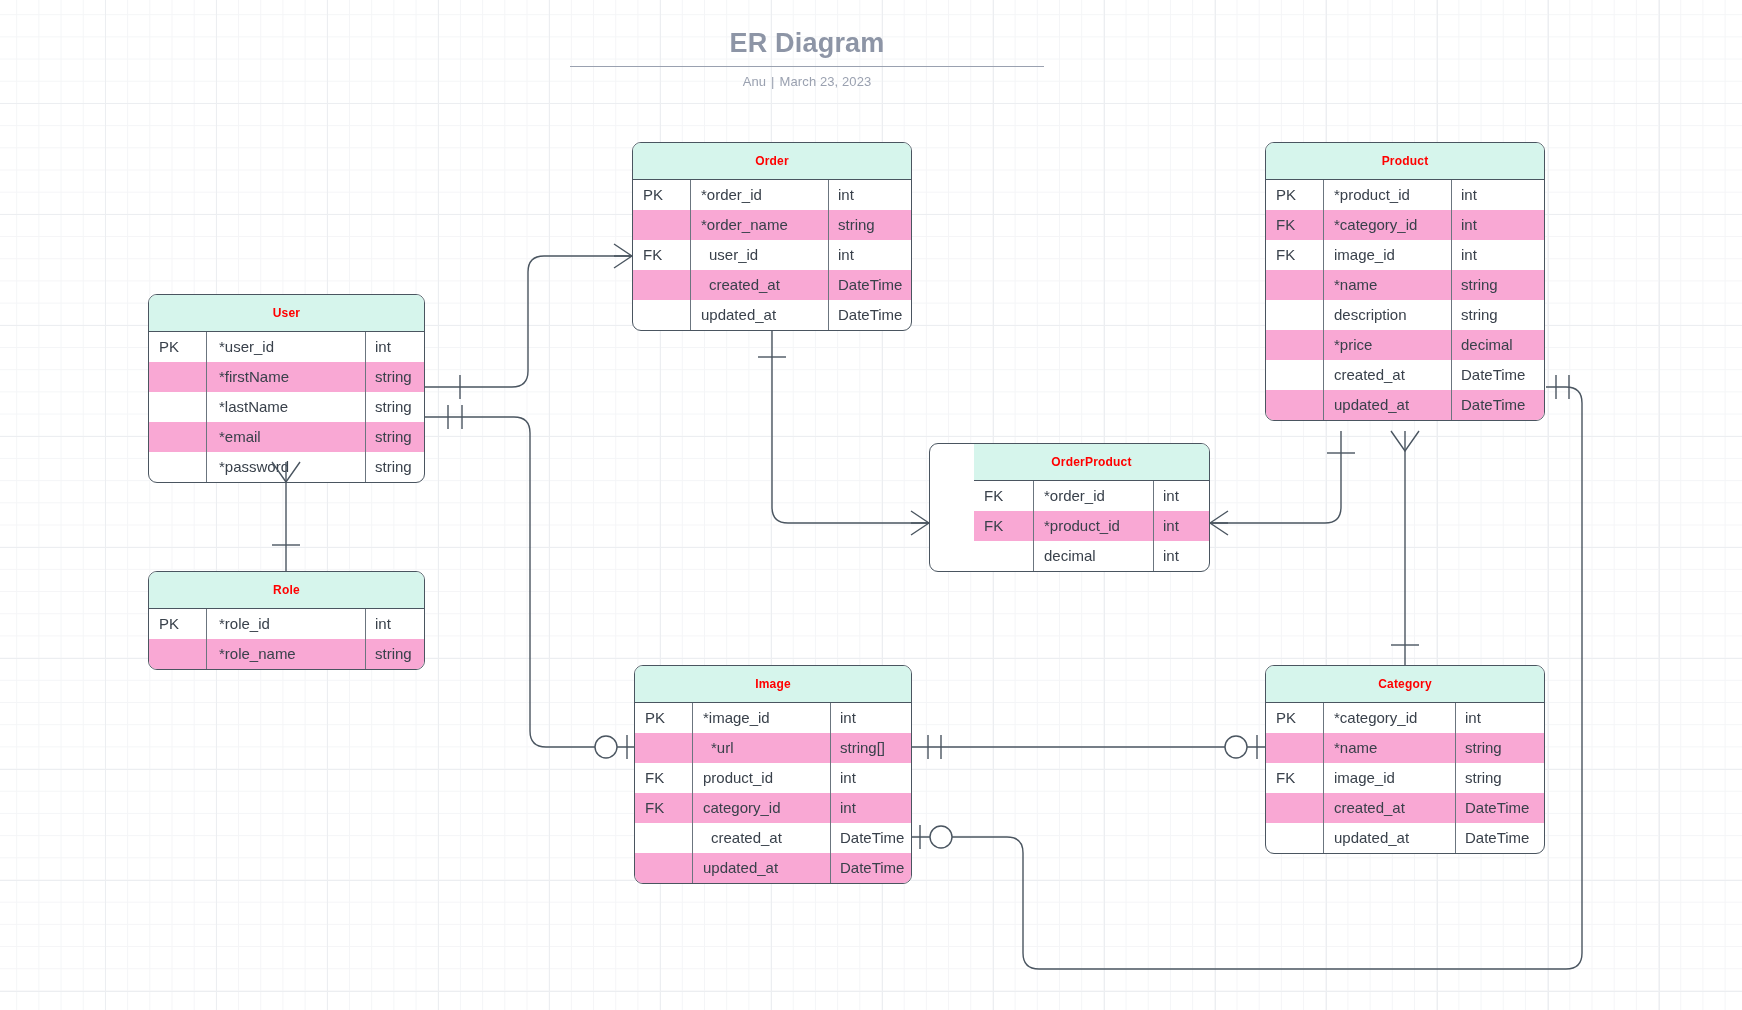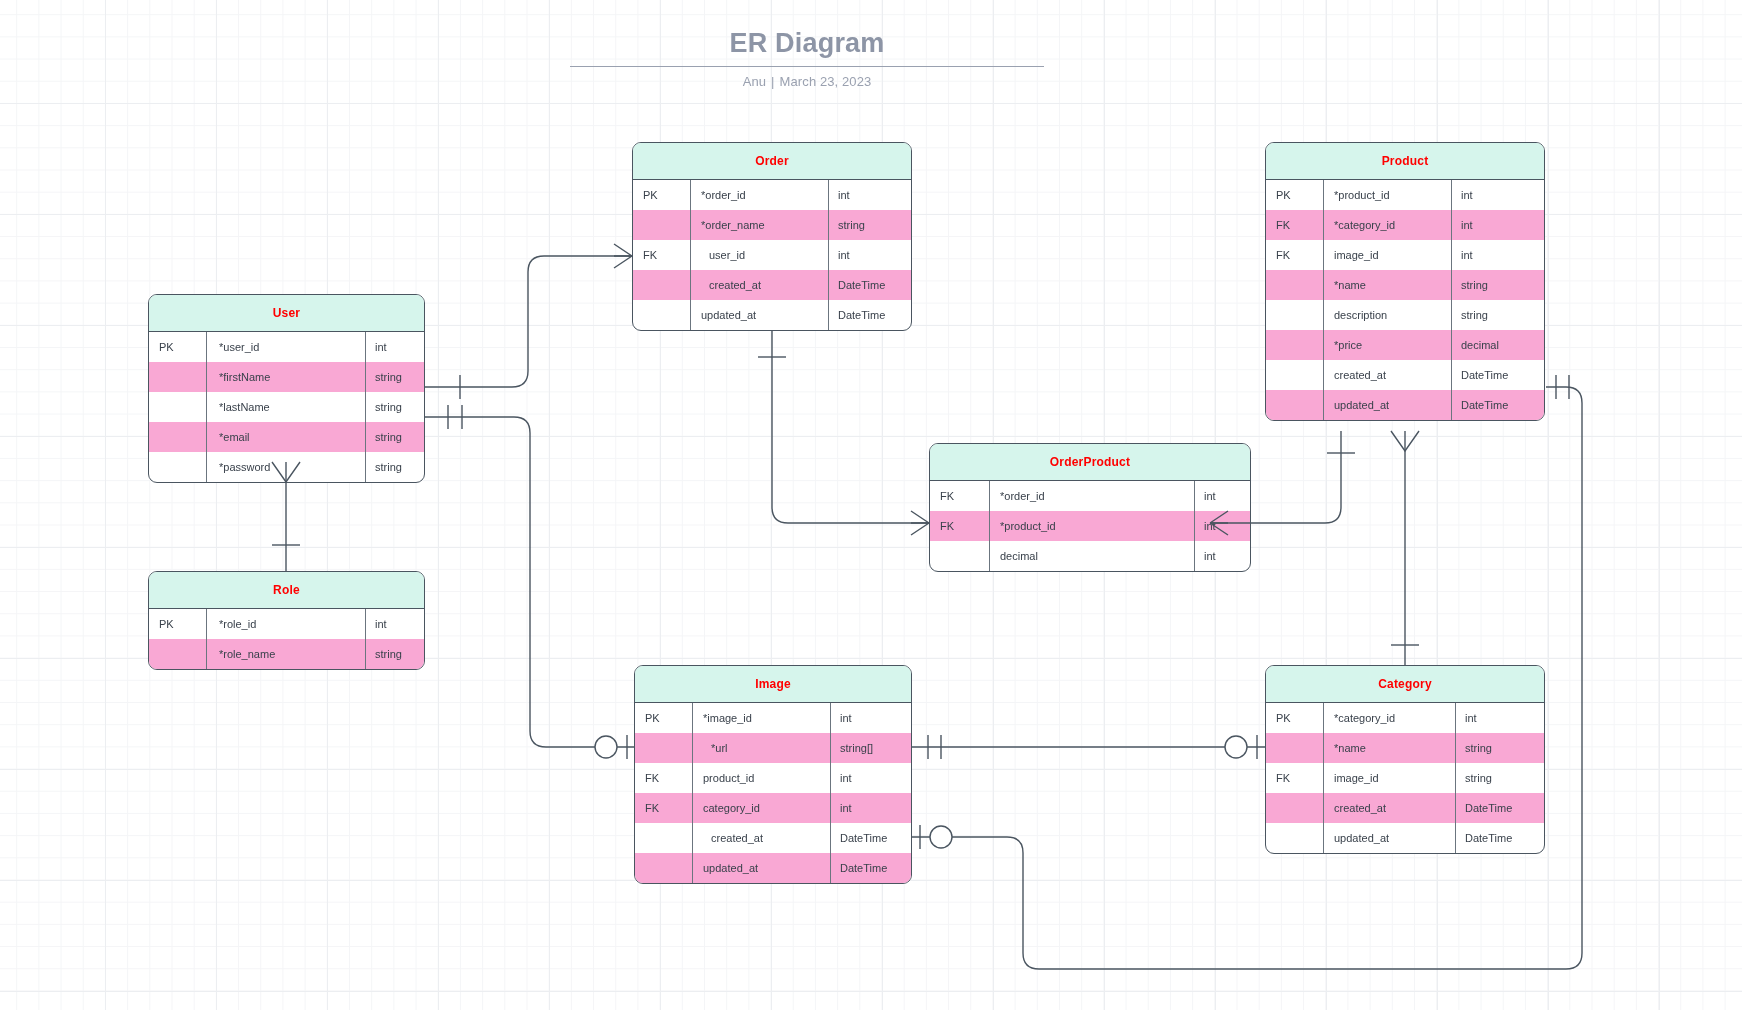--- a/index.html
+++ b/index.html
@@ -79,21 +79,21 @@
     line-height: 36px;
     height: 36px;
     border-bottom: 1.3px solid #4a5560;
     letter-spacing: 0.2px;
   }
   .entity-rows { display: block; }
   .erow {
     display: flex;
     height: 30px;
     align-items: center;
-    font-size: 11px;
+    font-size: 15px;
     color: #39414b;
     box-sizing: border-box;
   }
   .erow.alt { background: #f9a8d4; }
   .erow .c-key {
     width: 58px;
     flex: 0 0 58px;
     padding-left: 10px;
     box-sizing: border-box;
     height: 100%;
@@ -118,21 +118,21 @@
     height: 100%;
     line-height: 30px;
     white-space: nowrap;
   }
 
   
   #ent-user      { left: 148px; top: 294px;  width: 277px; }
   #ent-role      { left: 148px; top: 571px;  width: 277px; }
   #ent-order     { left: 632px; top: 142px;  width: 280px; }
   #ent-product   { left: 1265px; top: 142px; width: 280px; }
-  #ent-orderprod { left: 929px; top: 443px;  width: 322px; }
+  #ent-orderprod { left: 929px; top: 443px;  width: 281px; padding-left: 44px; }
   #ent-image     { left: 634px; top: 665px;  width: 278px; }
   #ent-category  { left: 1265px; top: 665px; width: 280px; }
 
   #ent-user .c-type,
   #ent-role .c-type      { width: 58px; flex: 0 0 58px; }
   #ent-orderprod .c-key  { width: 60px; flex: 0 0 60px; }
   #ent-orderprod .c-type { width: 55px; flex: 0 0 55px; }
   #ent-image .c-type     { width: 80px; flex: 0 0 80px; }
   #ent-product .c-type   { width: 92px; flex: 0 0 92px; }
   #ent-category .c-type  { width: 88px; flex: 0 0 88px; }

